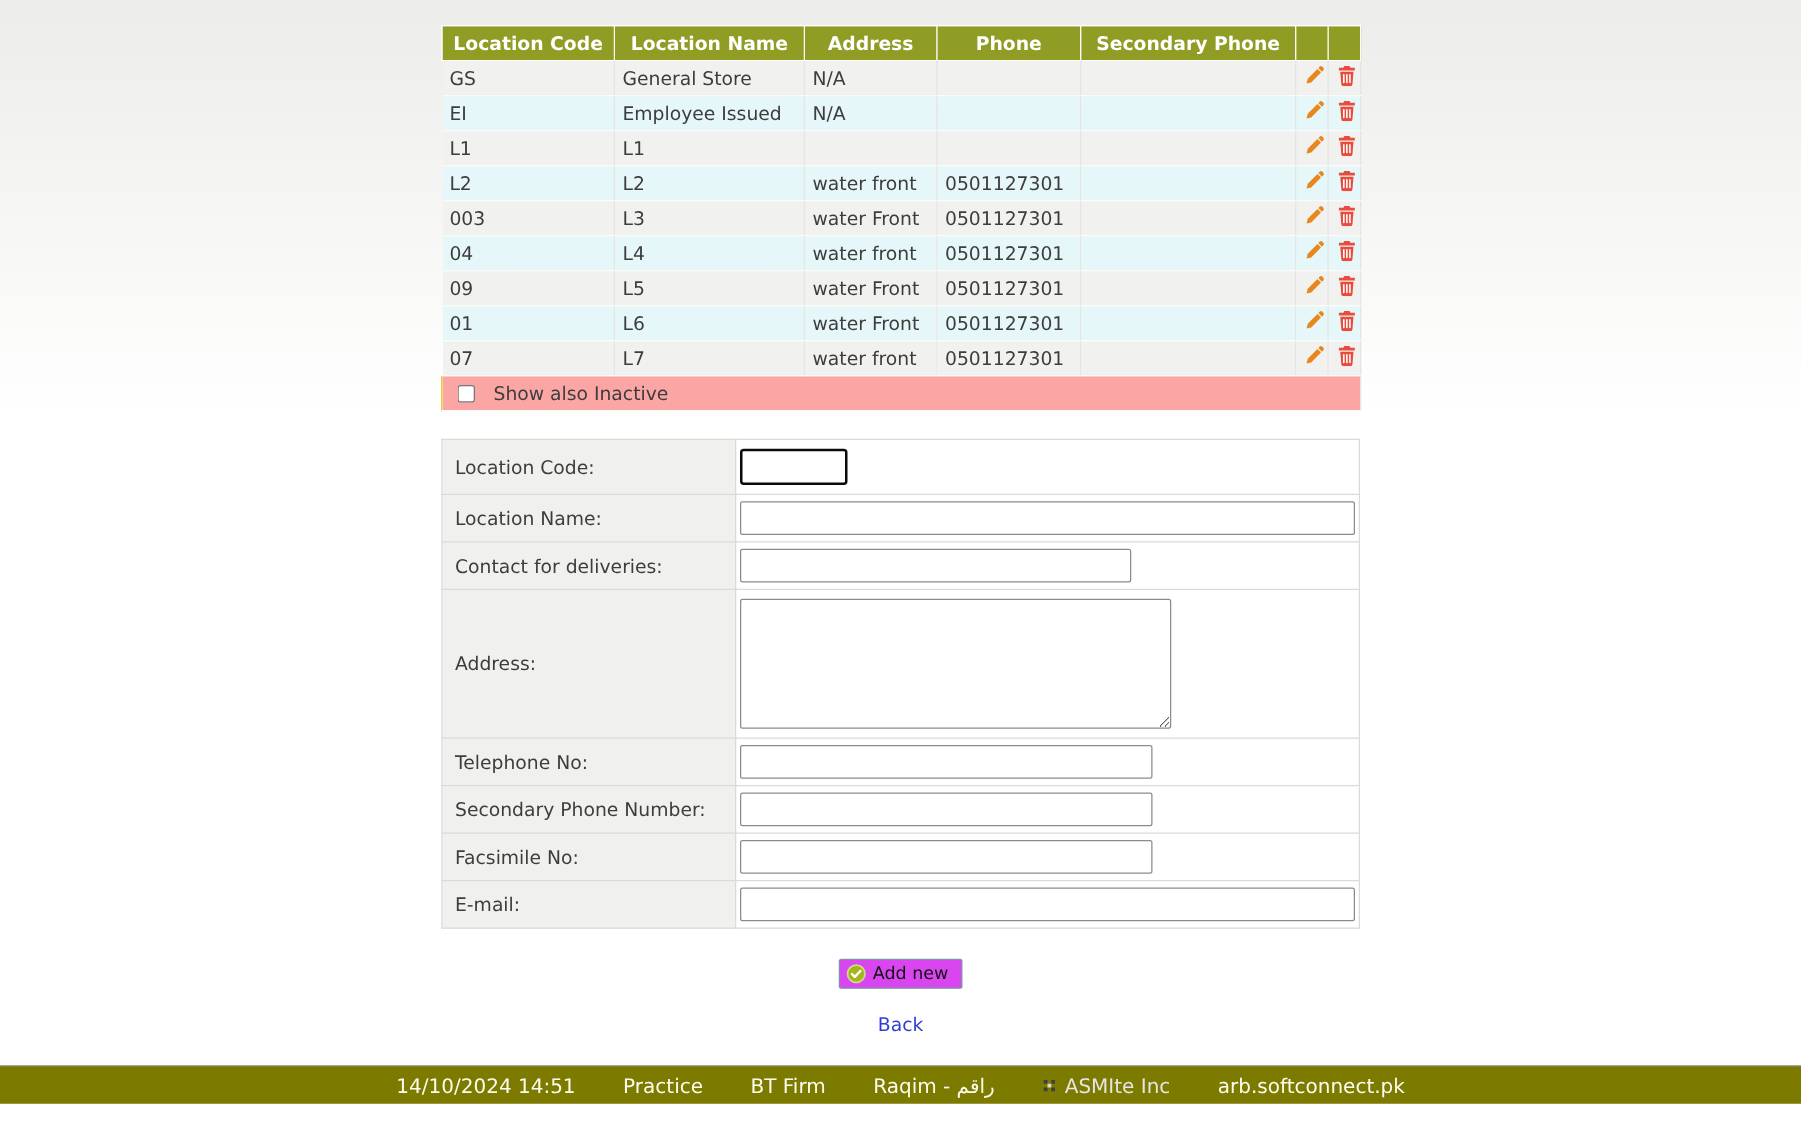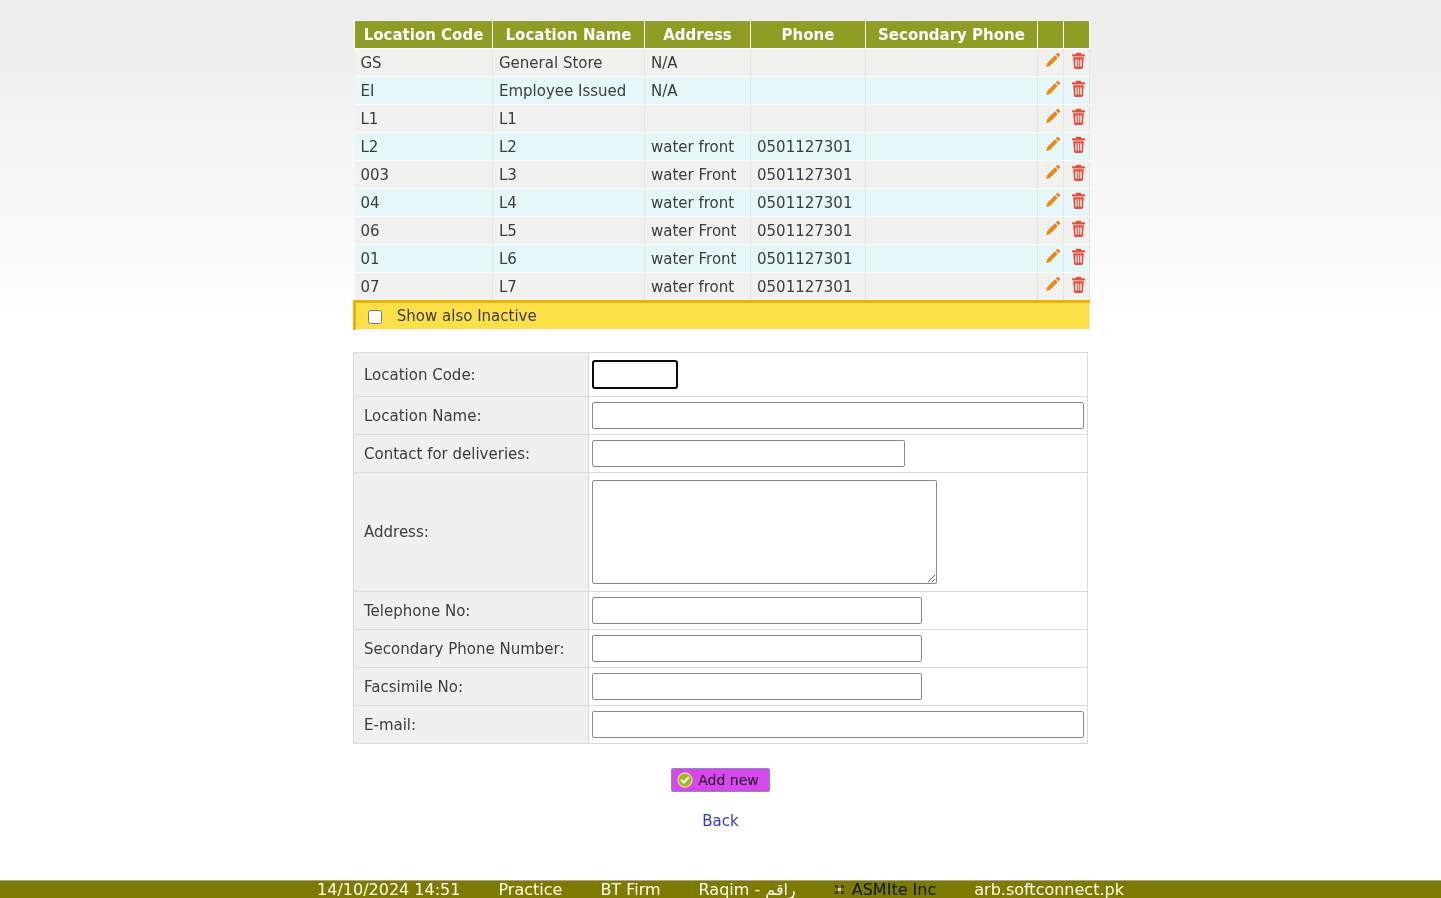--- a/index.html
+++ b/index.html
@@ -19,21 +19,21 @@
     padding:3px 4px; border:1px solid #ffffff; height:28px; text-align:center;
   }
   table.locations td {
     padding:3px 6px; height:28px; overflow:hidden; white-space:nowrap;
     border-right:1px solid #e4e4e2; border-bottom:1px solid #fafaf8;
   }
   tr.row-norm td { background:#f1f1ef; }
   tr.row-alt  td { background:#e5f7f8; }
   td.action-cell { text-align:center; padding:3px 2px; }
   td.inactive-cell {
-    background:#fde047; padding:6px 8px; border:3px solid #eab308; height:32px;
+    background:#fca5a5; padding:6px 8px; border:1px solid #eab308; height:32px;
   }
   td.inactive-cell input { vertical-align:middle; margin:0 10px 0 6px; width:14px; height:14px; }
   .icon-btn { display:inline-block; width:17px; height:17px; cursor:pointer; line-height:0; }
 
   
   table.loc-form { border-collapse:collapse; width:735px; margin-top:22px; }
   table.loc-form td { border:1px solid #dadad8;margin-left:29px; }
   td.flabel { background:#f0f0ee; width:237px; padding:6px 10px; }
   td.fvalue { background:#ffffff; padding:4px 3px; }
   tr.frow { height:38px; }
@@ -54,26 +54,26 @@
   button.btn-add {
     display:inline-flex; align-items:center; gap:5px;
     font-family:inherit; font-size:14px; color:#111;
     background:#d946ef; border:1px solid #7f93ab; border-radius:2px;
     padding:3px 10px 3px 5px; cursor:pointer;
   }
   a.back-link { display:inline-block; margin-top:20px; color:#2e3ed0; text-decoration:none; font-size:15px; cursor:pointer; }
 
   
   .footer-bar {
-    position:absolute; left:0; bottom:0; width:1441px; height:18px;
+    position:absolute; left:0; bottom:15px; width:1441px; height:31px;
     background:#7d7a00; border-top:1px solid #a6a696;
     display:flex; align-items:center; justify-content:center; gap:38px;
     color:#fdfdef; font-size:16px;
   }
-  .footer-bar .company-wrap { display:flex; align-items:center; gap:7px; color:#0f172a; cursor:pointer; }
+  .footer-bar .company-wrap { display:flex; align-items:center; gap:7px; color:#e5e5e5; cursor:pointer; }
 </style>
 </head>
 <body>
 
 <div class="content">
 
   <table class="locations">
     <colgroup>
       <col style="width:138px">
         <col style="width:152px">
@@ -240,21 +240,21 @@
                   <g fill="#fff">
                     <rect x="5.1" y="6.8" width="1.2" height="7" rx=".6"></rect>
                     <rect x="7.4" y="6.8" width="1.2" height="7" rx=".6"></rect>
                     <rect x="9.7" y="6.8" width="1.2" height="7" rx=".6"></rect>
                   </g>
                 </svg></span></span>
           </td>
         </tr>
 
         <tr class="row-norm">
-          <td>06</td>
+          <td>09</td>
           <td>L5</td>
           <td>water Front</td>
           <td>0501127301</td>
           <td></td>
           <td class="action-cell">
             <span class="icon-btn"><span><svg width="17" height="17" viewBox="0 0 16 16">
                   <path d="M12.1 1.2a1.3 1.3 0 0 1 1.8 0l.9.9a1.3 1.3 0 0 1 0 1.8l-1.1 1.1-2.7-2.7 1.1-1.1z" fill="#e8871e"></path>
                   <path d="M10.3 3l2.7 2.7-7.4 7.4-3.5.9.9-3.6L10.3 3z" fill="#e8871e"></path>
                 </svg></span></span>
           </td>

